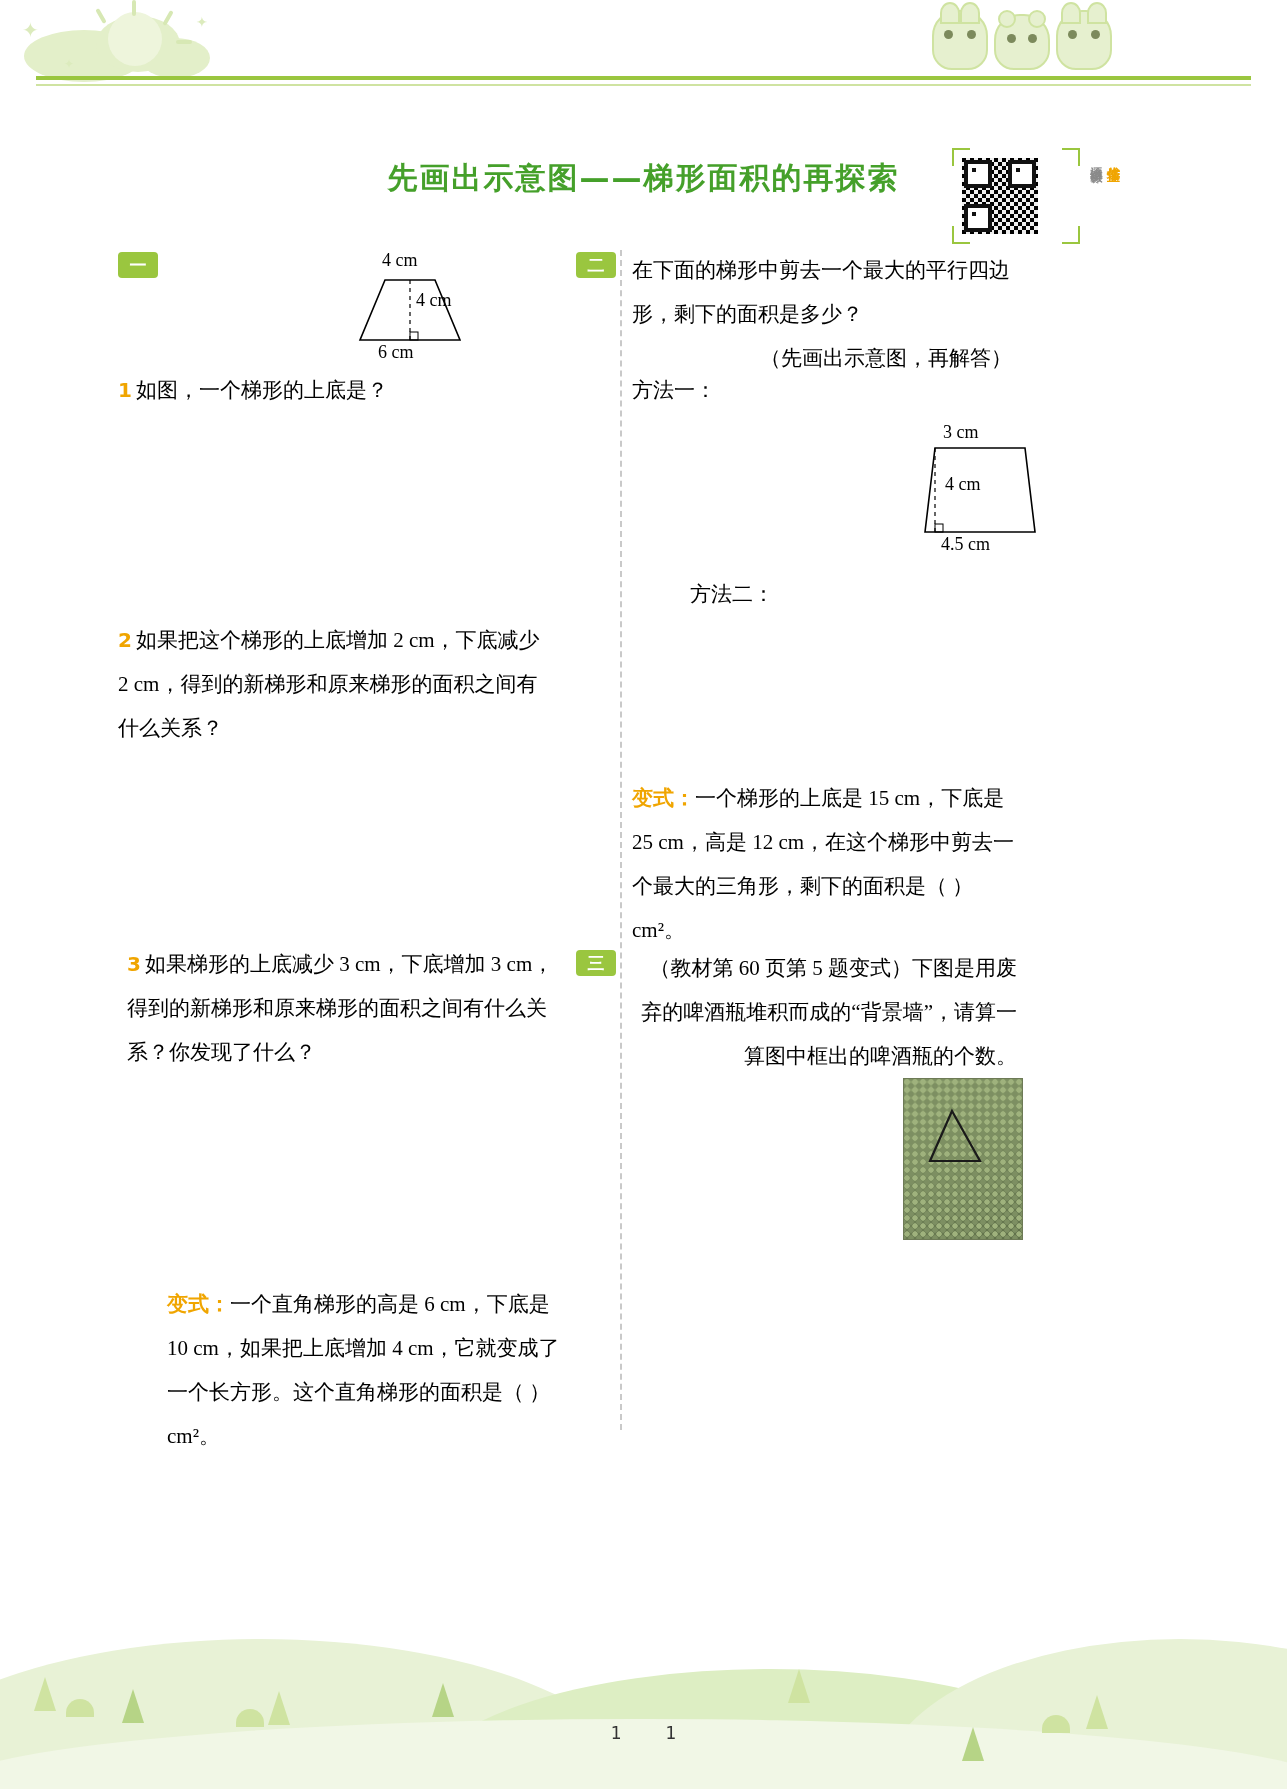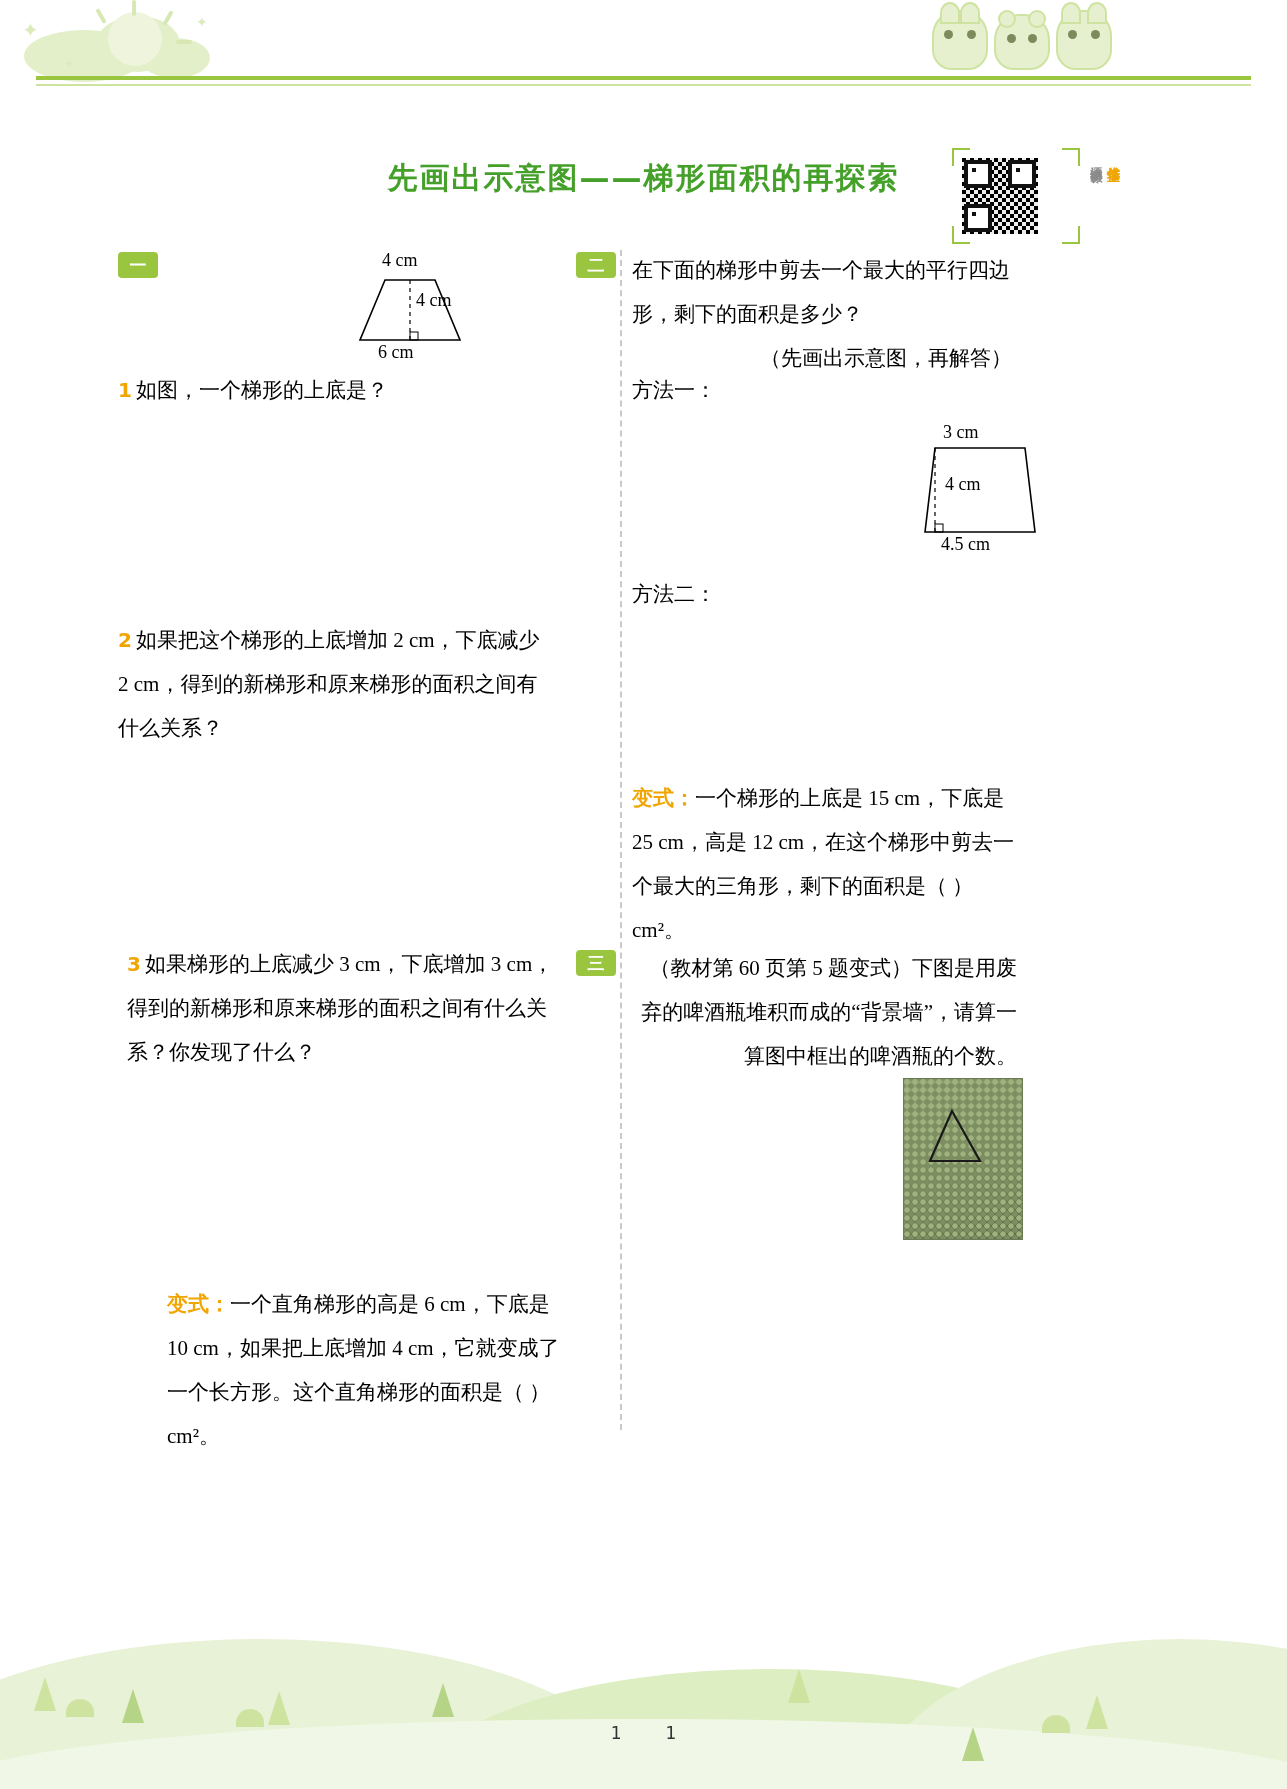--- a/index.html
+++ b/index.html
@@ -376,21 +376,21 @@
     <svg width="180" height="140" viewBox="0 0 180 140">
       <polygon points="20,110 130,110 120,26 30,26" fill="none" stroke="#000" stroke-width="1.6"></polygon>
       <line x1="30" y1="26" x2="30" y2="110" stroke="#000" stroke-width="1.2" stroke-dasharray="4,4"></line>
       <rect x="30" y="102" width="8" height="8" fill="none" stroke="#000" stroke-width="1"></rect>
     </svg>
     <div class="fig-label" style="left:38px; top:0px;">3 cm</div>
     <div class="fig-label" style="left:40px; top:52px;">4 cm</div>
     <div class="fig-label" style="left:36px; top:112px;">4.5 cm</div>
   </div>
 
-  <div class="q-block" style="left:632px; top:572px; width:200px;">
+  <div class="q-block" style="left:632px; top:572px; width:200px;text-align:center;">
     <span class="q-text">方法二：</span>
   </div>
 
   <div class="q-block" style="left:632px; top:776px; width:385px;">
     <span class="q-text orange">变式：</span><span class="q-text">一个梯形的上底是 15 cm，下底是 25 cm，高是 12 cm，在这个梯形中剪去一个最大的三角形，剩下的面积是（      ）cm²。</span>
   </div>
 
   <div class="sec-badge" style="left:576px; top:950px;">三</div>
 
   <div class="q-block" style="left:632px; top:946px; width:385px;text-align:right;">

